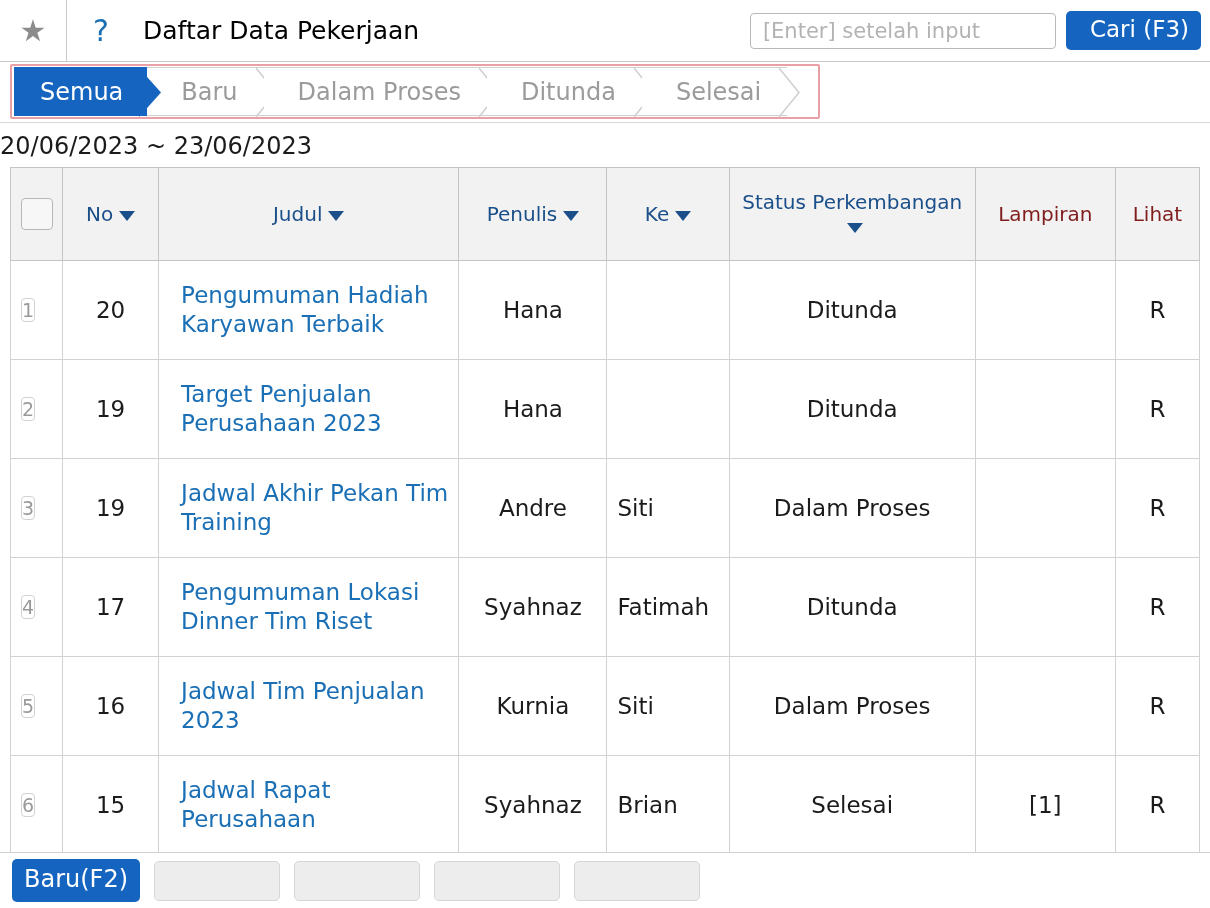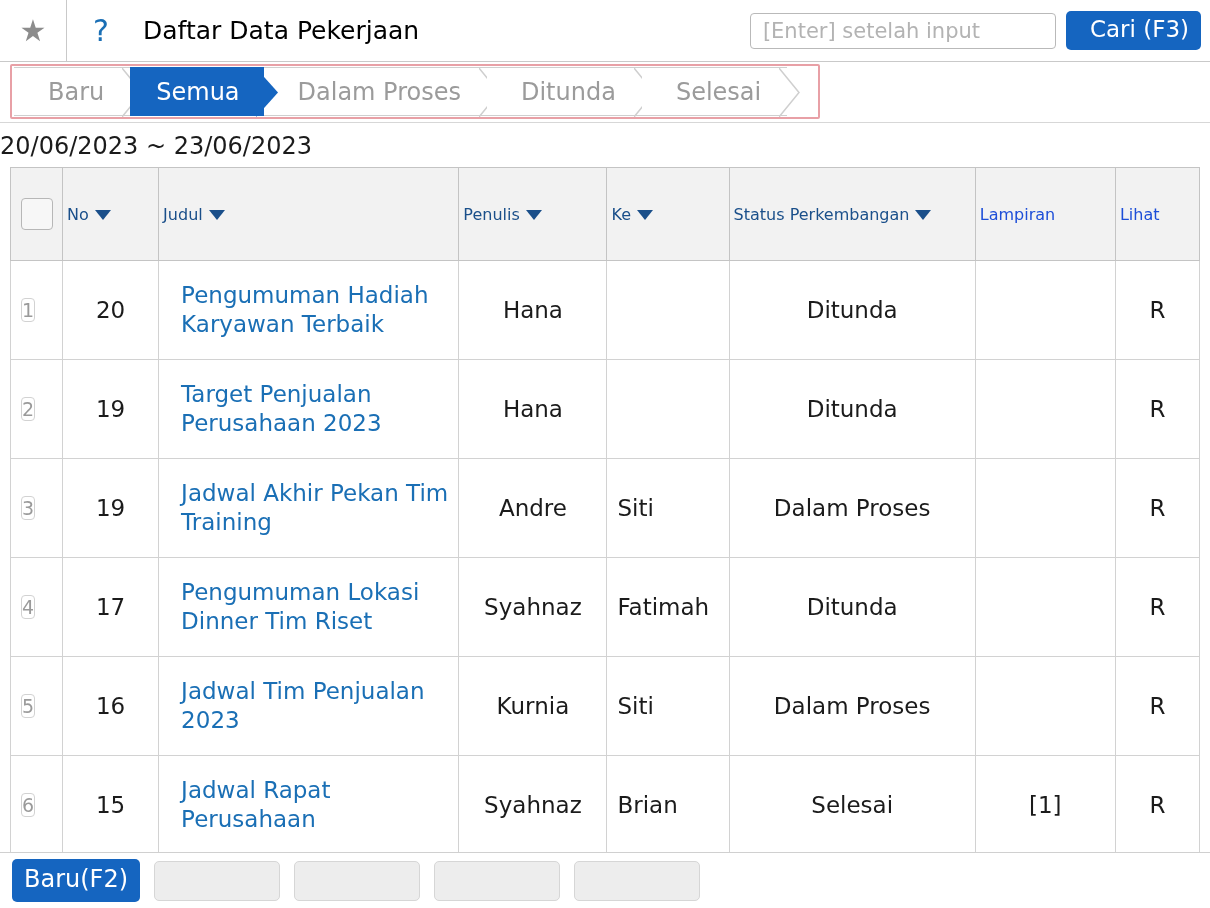--- a/index.html
+++ b/index.html
@@ -170,28 +170,28 @@
     width: 1190px;
     border-collapse: collapse;
     table-layout: fixed;
     border: 1px solid #c4c4c4;
     background: #fff;
   }
   table.grid th {
     background: #f2f2f2;
     border: 1px solid #c4c4c4;
     font-weight: normal;
-    font-size: 16px;
+    font-size: 20px;
     color: #1a4f8a;
     height: 88px;
     padding: 2px 4px;
     vertical-align: middle;
-    text-align: left;
-  }
-  table.grid th.plain { color: #1d4ed8; }
+    text-align: center;
+  }
+  table.grid th.plain { color: #7f1d1d; }
   table.grid td {
     border: 1px solid #d2d2d2;
     height: 90px;
     font-size: 23px;
     padding: 4px 10px;
     vertical-align: middle;
     color: #1b1b1b;
   }
   .c-check { width: 52px; }
   .c-no { width: 96px; }
@@ -290,34 +290,34 @@
     <div class="search-box">
       <input type="text" placeholder="[Enter] setelah input" style="">
     </div>
     <div class="btn-cari">Cari (F3)</div>
   </div>
 
   <div class="tabs-wrap">
     <div class="tabs-outline"></div>
     <div class="tabs">
 
+      <div class="tab active">
+        <span>Semua</span>
+        <span class="slant-r">
+          <svg width="22" height="49" viewBox="0 0 22 49">
+              <polygon points="0,0 22,24.5 0,49" fill="#1565c0"></polygon>
+            </svg>
+        </span>
+      </div>
+
       <div class="tab">
         <span>Baru</span>
         <span class="slant-r">
           <svg width="22" height="49" viewBox="0 0 22 49">
               <polyline points="0,0 20,24.5 0,49" fill="none" stroke="#cfcfcf" stroke-width="1.5"></polyline>
-            </svg>
-        </span>
-      </div>
-
-      <div class="tab active">
-        <span>Semua</span>
-        <span class="slant-r">
-          <svg width="22" height="49" viewBox="0 0 22 49">
-              <polygon points="0,0 22,24.5 0,49" fill="#1565c0"></polygon>
             </svg>
         </span>
       </div>
 
       <div class="tab">
         <span>Dalam Proses</span>
         <span class="slant-r">
           <svg width="22" height="49" viewBox="0 0 22 49">
               <polyline points="0,0 20,24.5 0,49" fill="none" stroke="#cfcfcf" stroke-width="1.5"></polyline>
             </svg>

